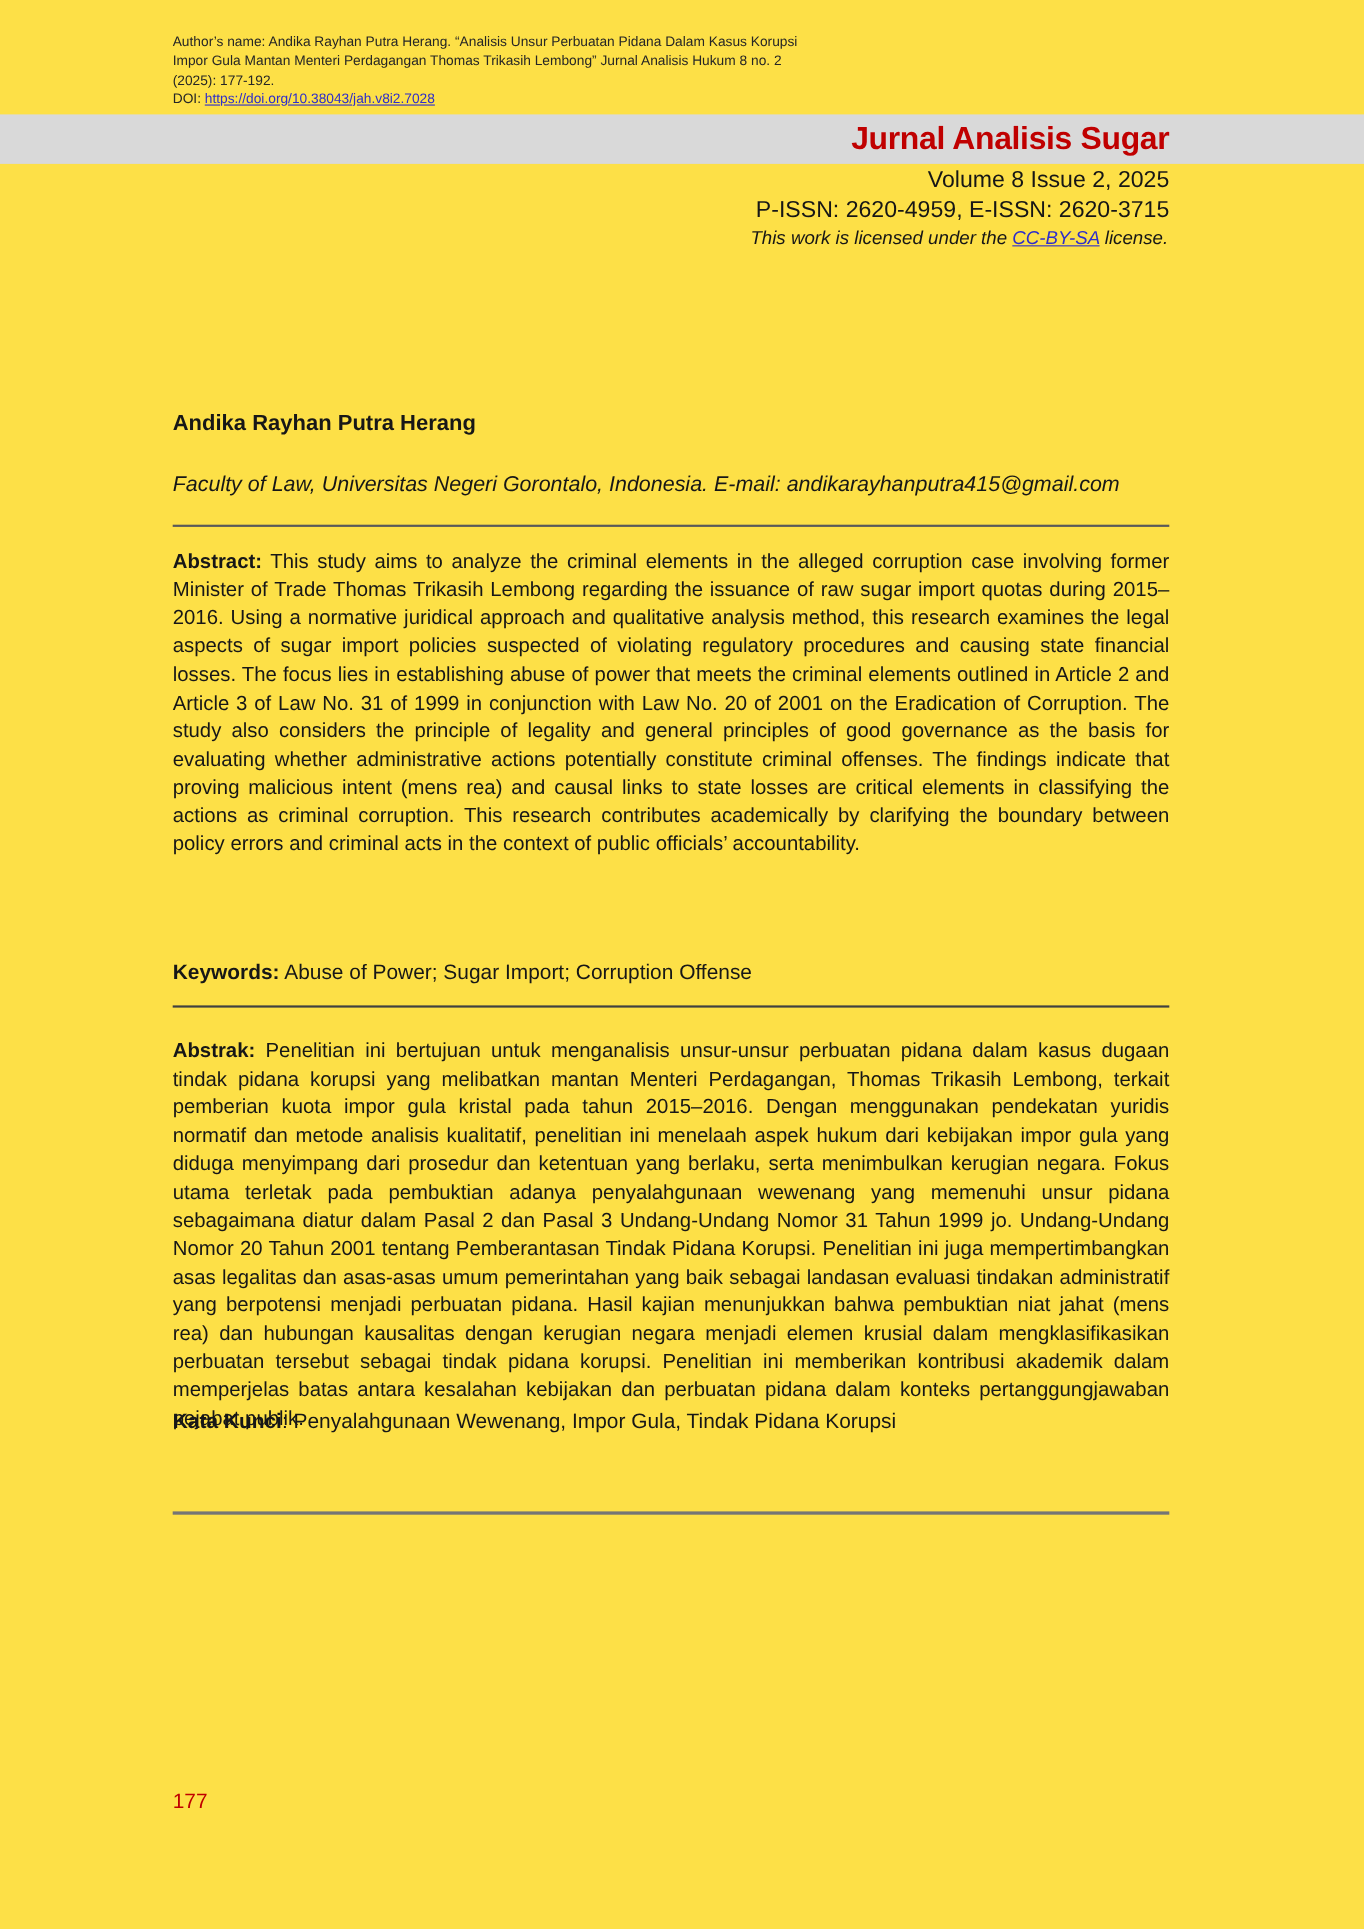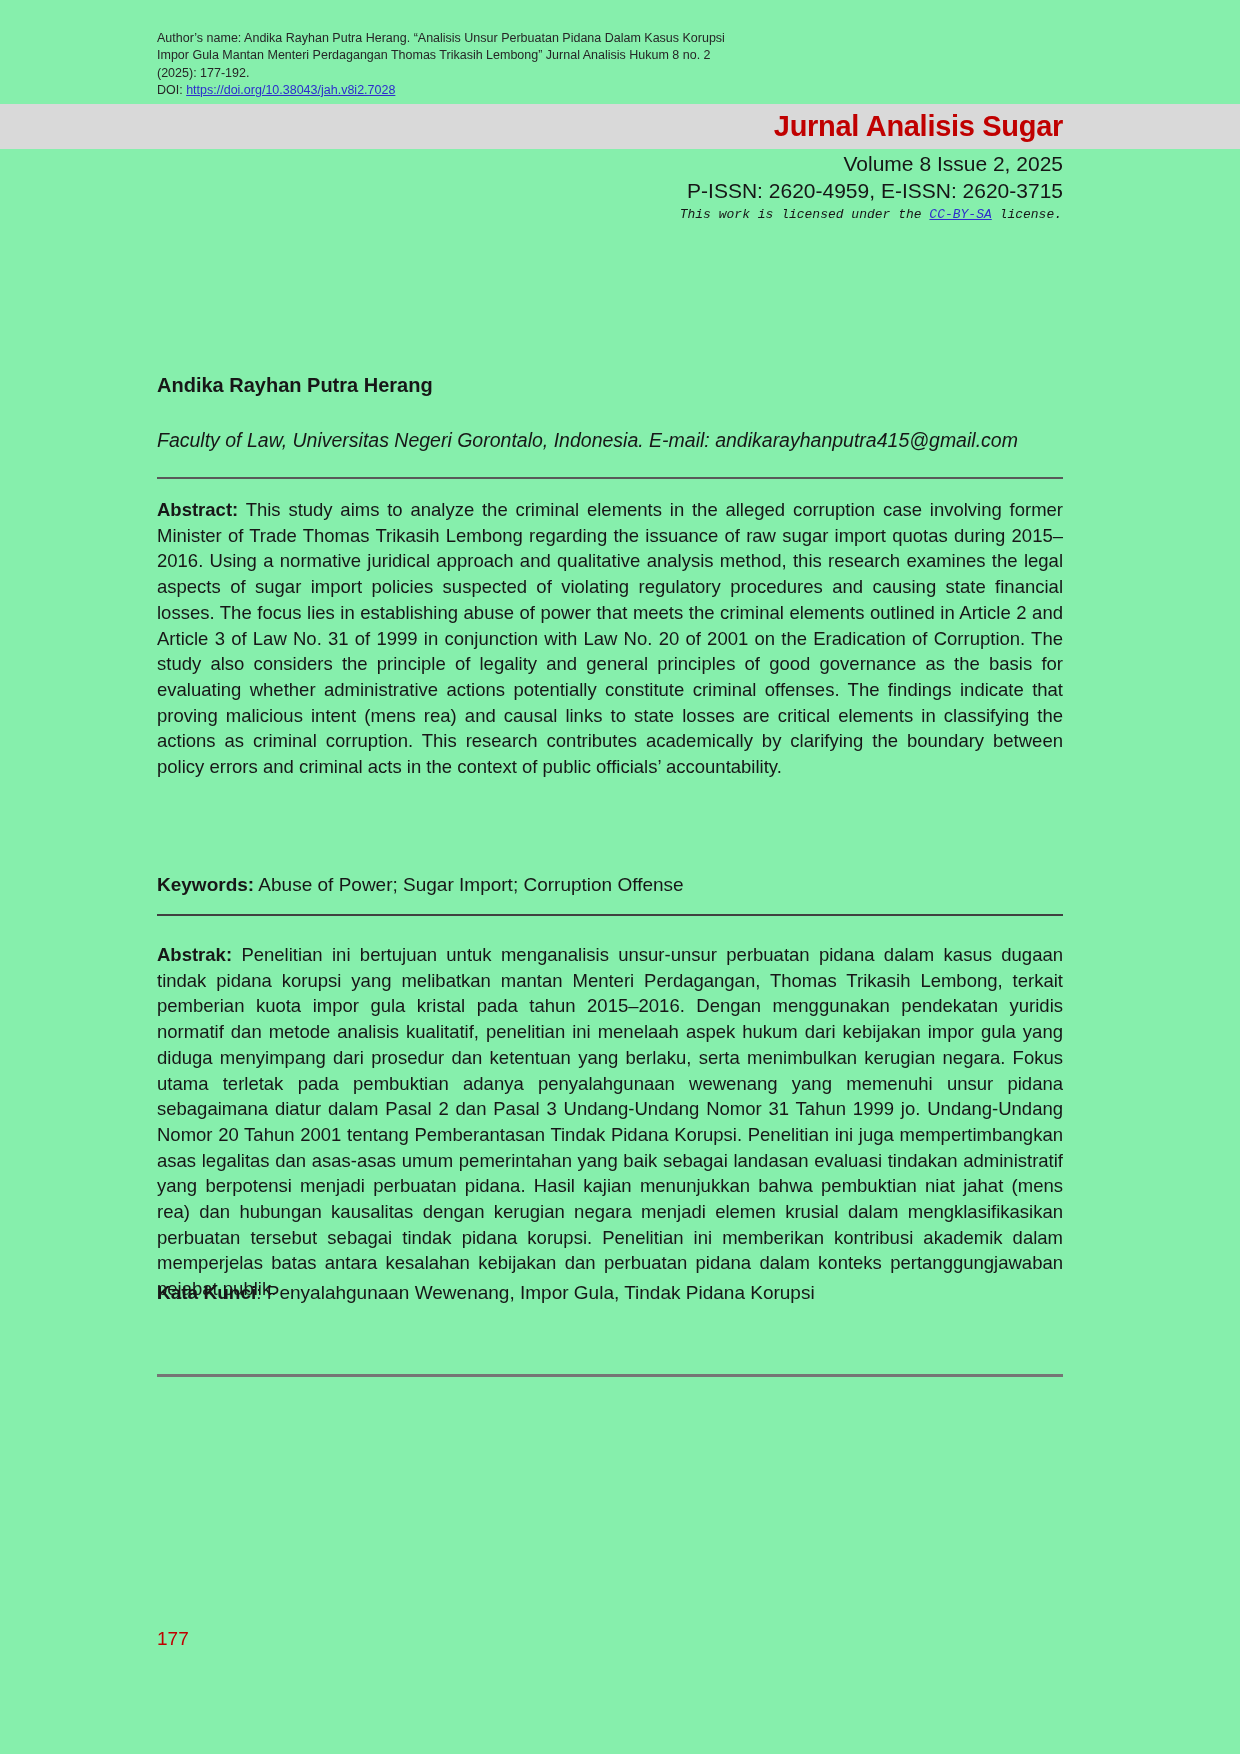--- a/index.html
+++ b/index.html
@@ -1,20 +1,20 @@
 <!DOCTYPE html>
 <html><head>
 <meta charset="utf-8">
 <style>
   html, body { margin: 0; padding: 0; background: #ffffff; }
   .page {
     position: relative;
     width: 1240px;
     height: 1754px;
-    background: #86efac;
+    background: #fde047;
     font-family: "Liberation Sans", sans-serif;
     color: #1f1f1f;
     overflow: hidden;
   }
 
   
   .citation {
     position: absolute;
     left: 157px;
     top: 30px;
@@ -54,25 +54,24 @@
     font-size: 21px;
     color: #161616;
     white-space: nowrap;
   }
   .vol  { top: 152px; }
   .issn { top: 179px; }
   .license {
     position: absolute;
     right: 178px;
     top: 207px;
-    font-size: 13px;
+    font-size: 17px;
     font-style: italic;
     color: #161616;
     white-space: nowrap;
-    font-family: Liberation Mono, monospace;
   }
 
   
   .title {
     position: absolute;
     left: 157px;
     top: 212px;
     width: 906px;
     font-size: 28px;
     font-weight: bold;

